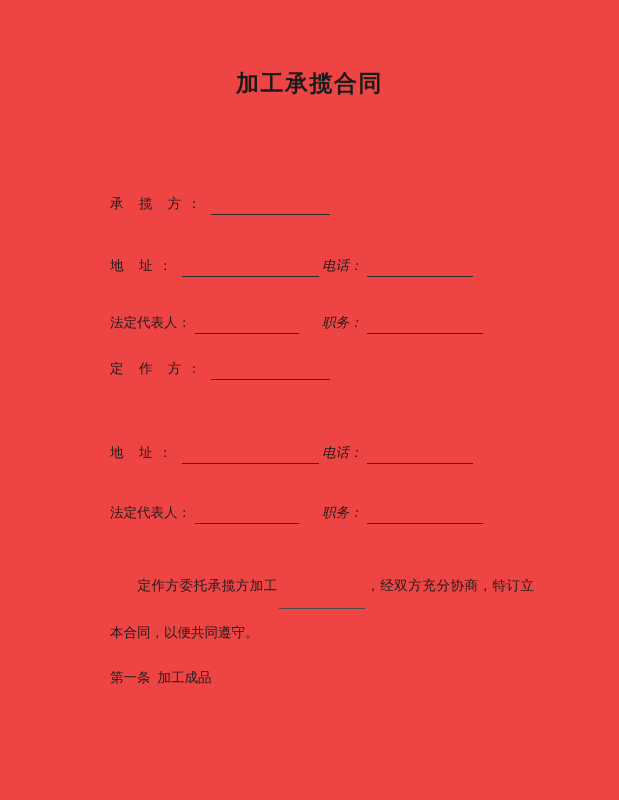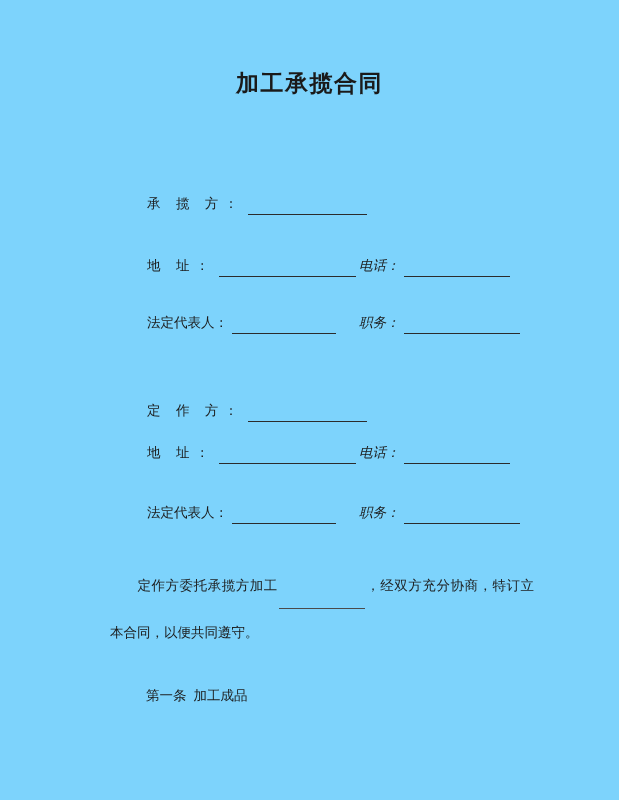--- a/index.html
+++ b/index.html
@@ -12,21 +12,21 @@
     height: 800px;
     position: relative;
     font-family: "Liberation Serif", "DejaVu Serif", serif;
     color: #1c1c1c;
     overflow: hidden;
   }
 
   .page {
     position: absolute;
     inset: 0;
-    background: #7dd3fc;
+    background: #ef4444;
   }
 
   
   .doc-title {
     position: absolute;
     top: 68px;
     left: 0;
     width: 619px;
     text-align: center;
     font-size: 23px;
@@ -38,21 +38,20 @@
 
   
   .form-row {
     position: absolute;
     left: 110px;
     width: 420px;
     height: 22px;
     font-size: 13.5px;
     line-height: 22px;
     white-space: nowrap;
-    margin-left: 37px;
   }
 
   .field {
     display: inline-block;
     vertical-align: top;
     white-space: nowrap;
   }
 
   .field-label {
     display: inline-block;
@@ -102,25 +101,24 @@
     border-bottom: 1.2px solid #4a4a4a;
     height: 13px;
     vertical-align: bottom;
     margin: 0 1px;
   }
 
   
   .article-heading {
     position: absolute;
     left: 110px;
-    top: 687px;
+    top: 669px;
     font-size: 13.5px;
     color: #1c1c1c;
     white-space: nowrap;
-    margin-left: 36px;
   }
   .article-no { margin-right: 7px; }
 </style>
 </head>
 <body>
 
 <div class="page">
 
   <div class="doc-title">加工承揽合同</div>
 
@@ -141,21 +139,21 @@
 
   <div class="form-row" style="top:312px;">
     <span class="field">
       <span class="field-label">法定代表人：</span><span class="field-blank blank-legal"></span>
     </span>
     <span class="field col-right">
       <span class="field-label">职务：</span><span class="field-blank blank-title"></span>
     </span>
   </div>
 
-  <div class="form-row" style="top:400px;">
+  <div class="form-row" style="top:358px;">
     <span class="field">
       <span class="field-label wide-space">定 作 方：</span><span class="field-blank blank-party"></span>
     </span>
   </div>
 
   <div class="form-row" style="top:442px;">
     <span class="field">
       <span class="field-label wide-space">地 址：</span><span class="field-blank blank-addr"></span>
     </span>
     <span class="field col-right">

